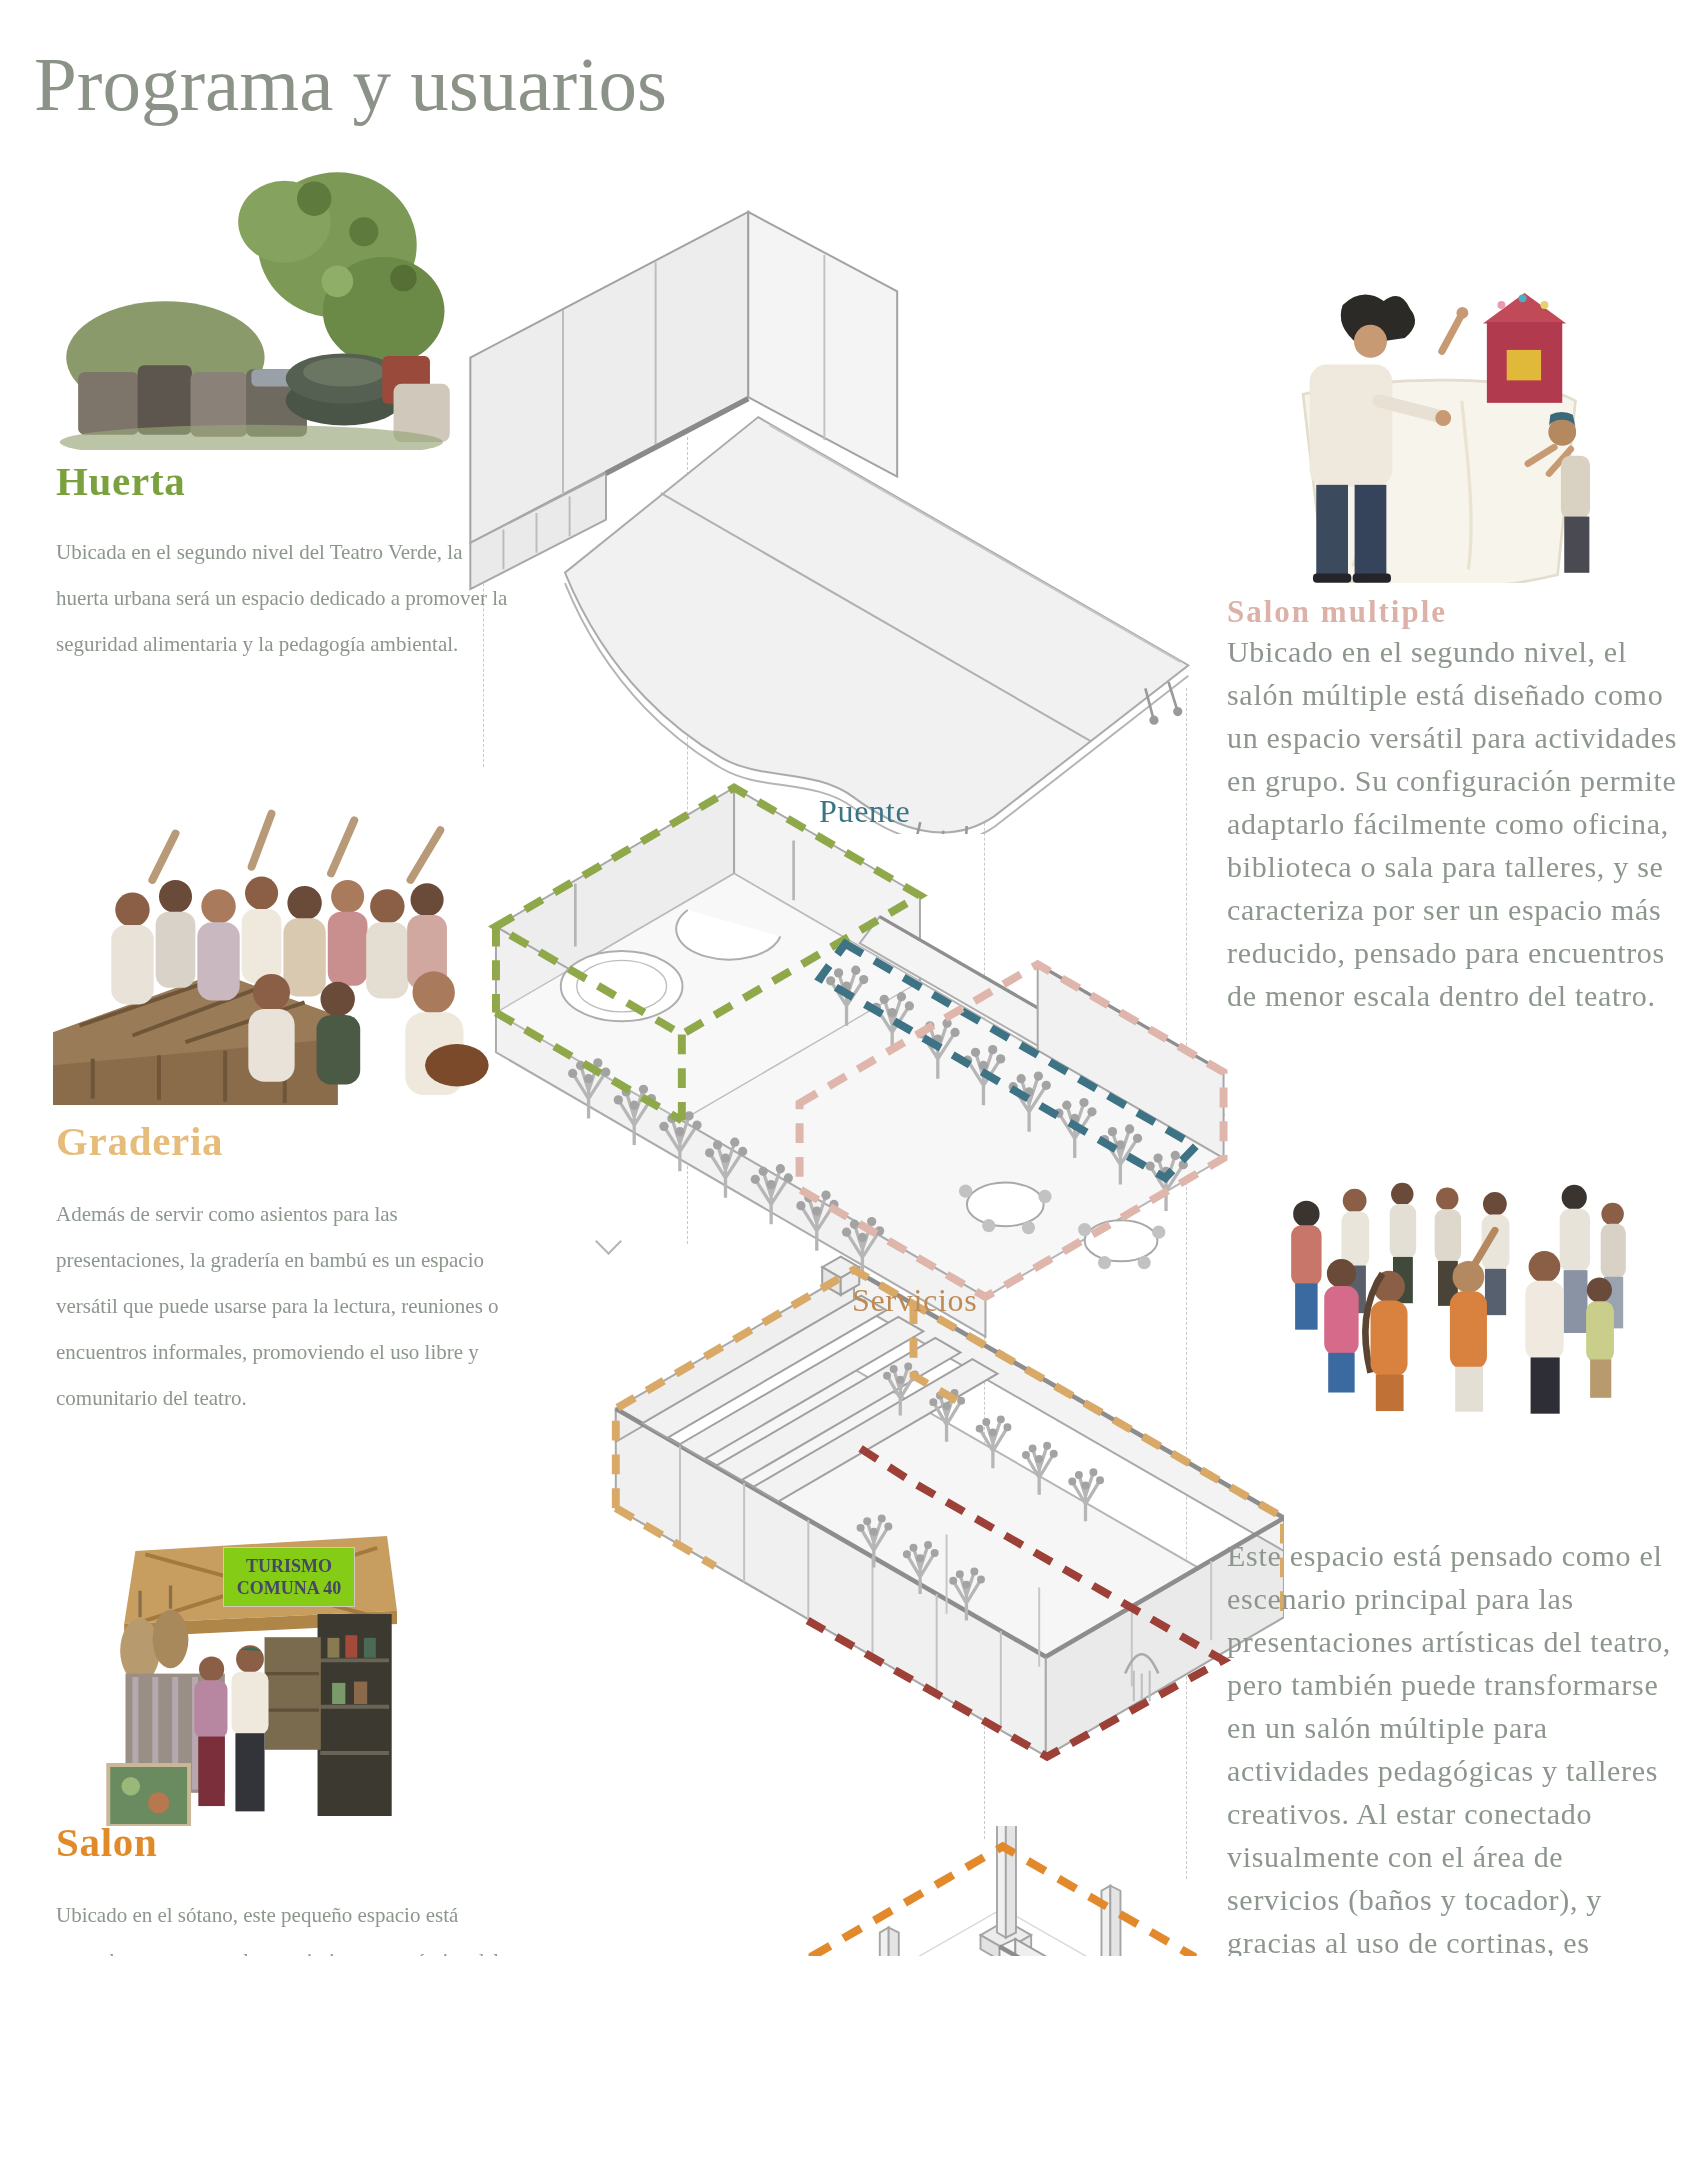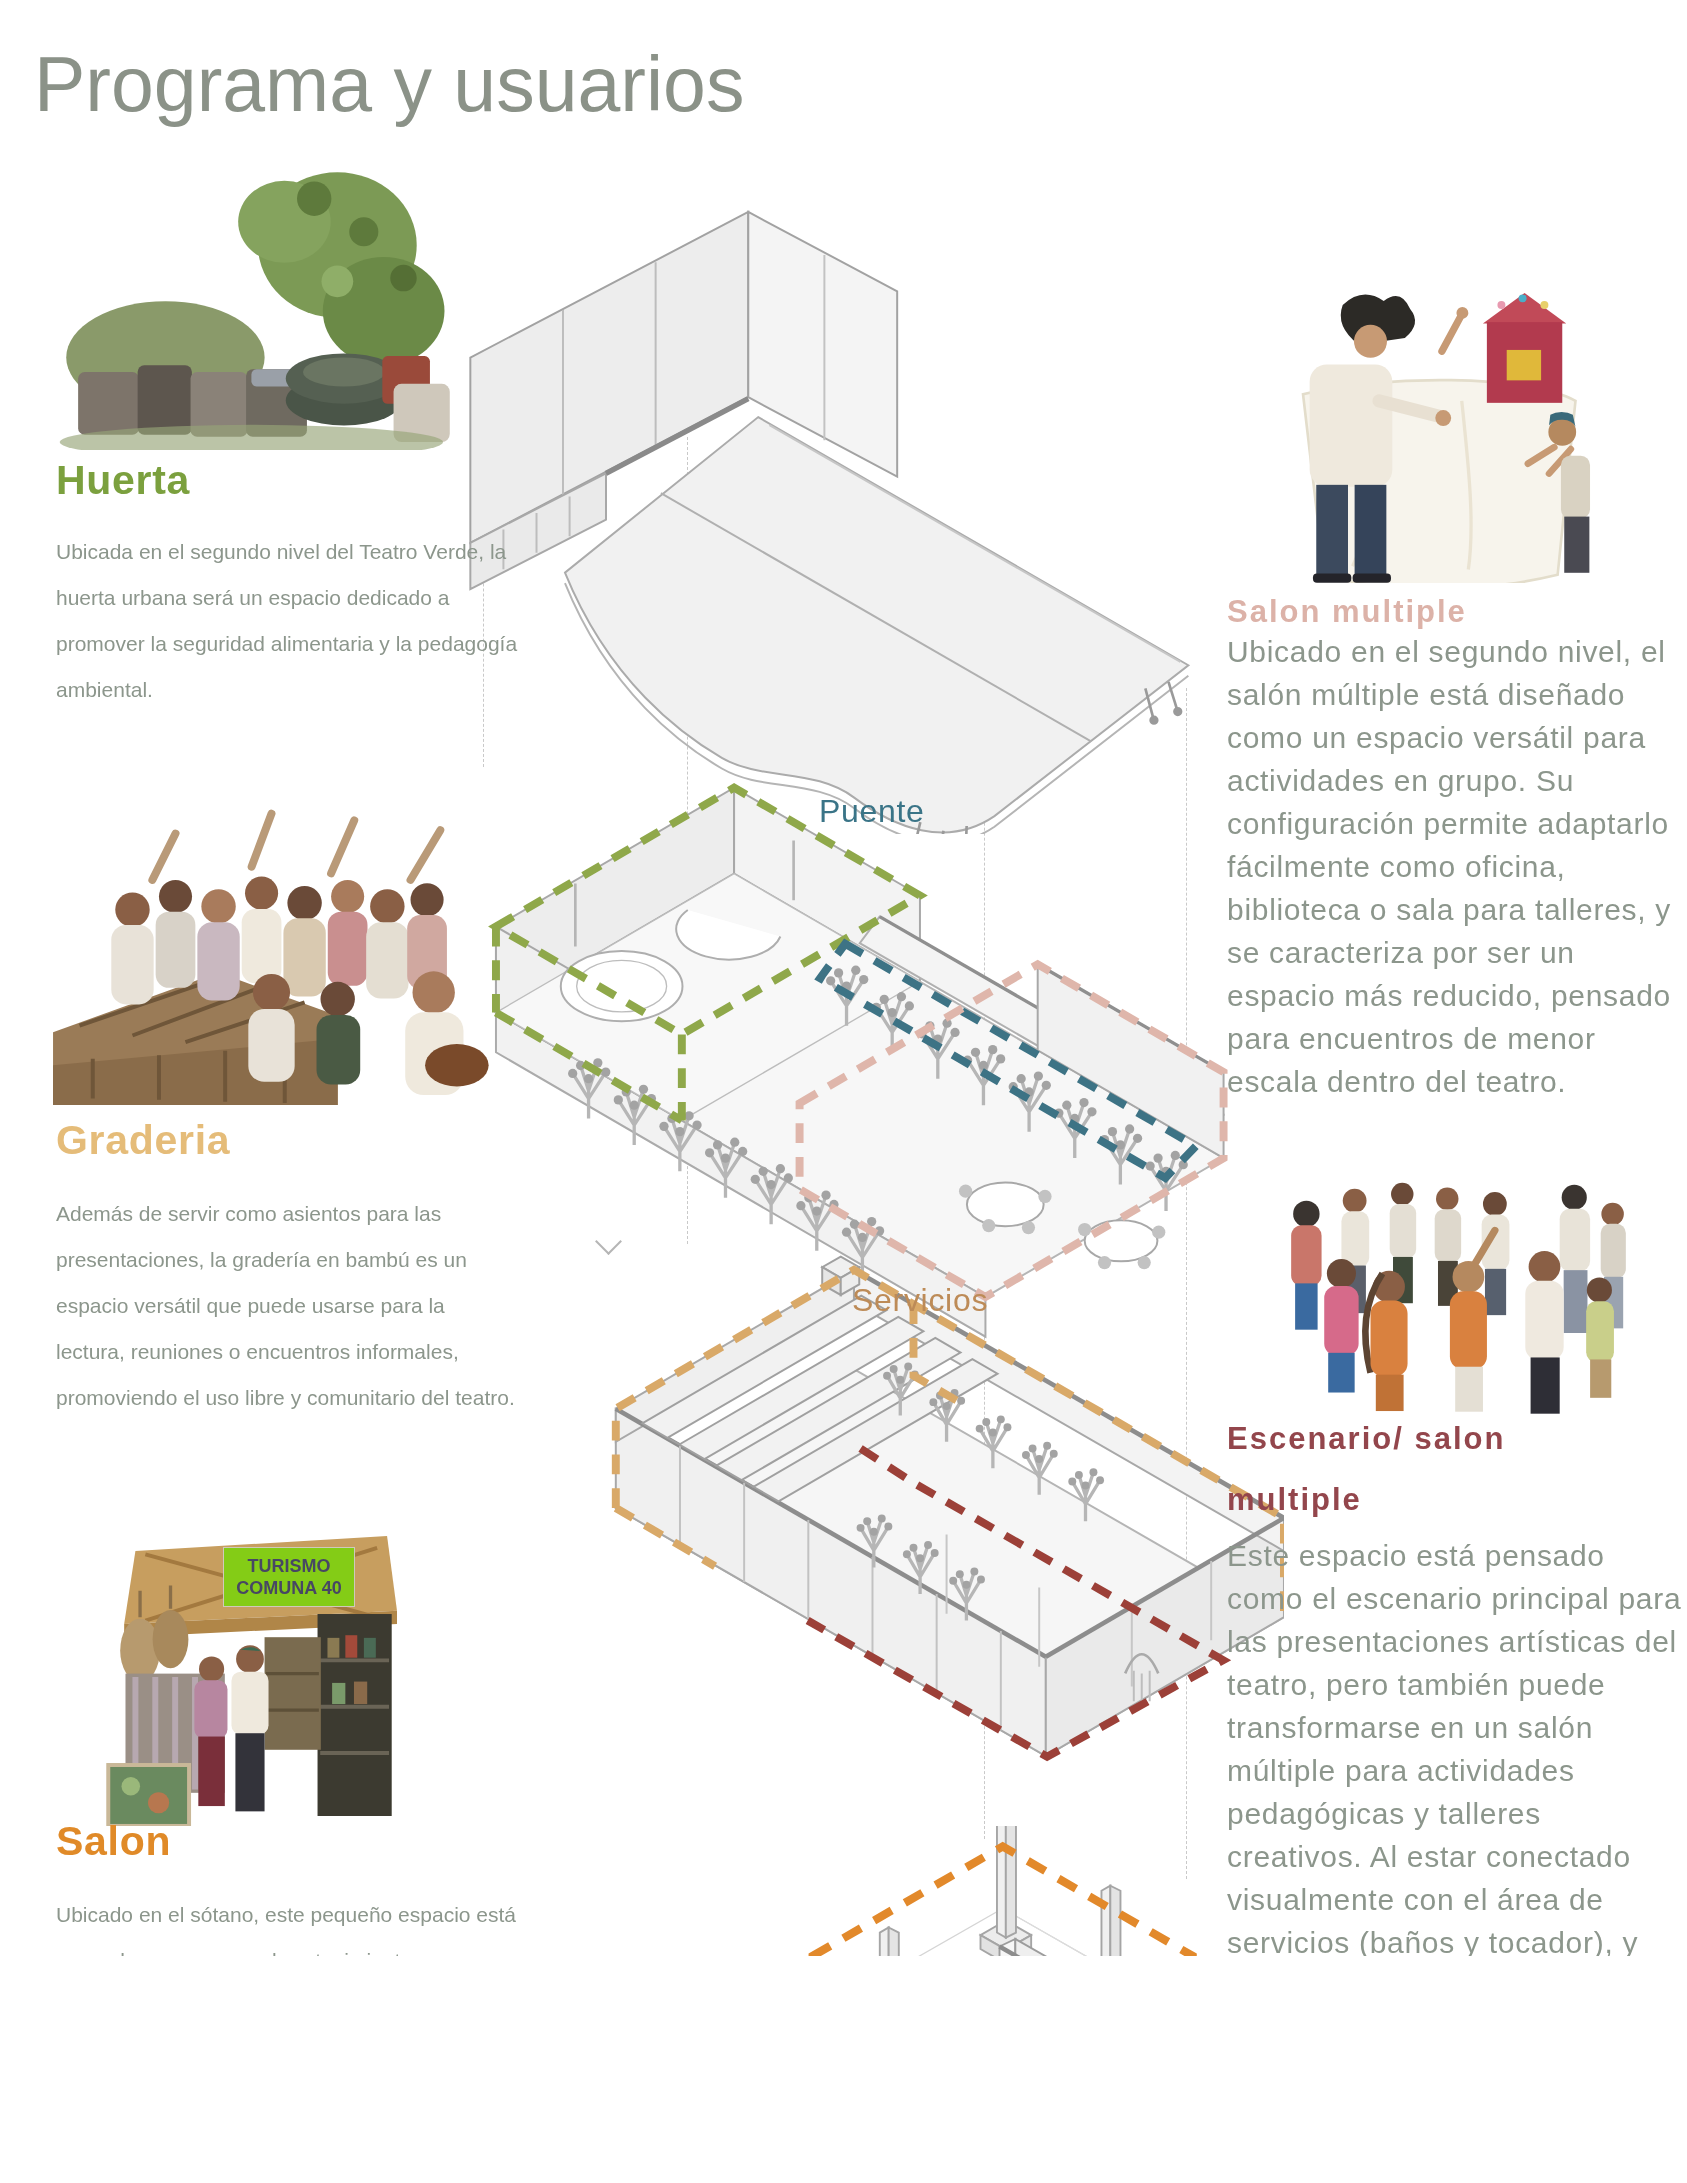--- a/index.html
+++ b/index.html
@@ -1,17 +1,17 @@
 <!DOCTYPE html>
 <html style="--title: #8b9288; --body-text: #8c968c; --huerta-heading: #7ba03e; --graderia-heading: #e5bc79; --ventas-heading: #e08a28; --salon-heading: #dcb2a8; --escenario-heading: #93464c; --puente-label: #3a7487; --servicios-label: #bd8b57; --outline-green: #8fa84a; --outline-teal: #3d7385; --outline-pink: #dfb6ab; --outline-tan: #d9a968; --outline-darkred: #9c4038; --outline-orange: #e2892b; --drawing-line: #a8a8a8; --leader-line: #c9c9c9;font-size:10.6px"><head>
 <meta charset="utf-8">
 <style>
   html,body{margin:0;padding:0;background:#ffffff;}
   #canvas{position:relative;width:1687px;height:1956px;background:#ffffff;overflow:hidden;
-          font-family:Liberation Sans, sans-serif;}
+          font-family:Liberation Serif, serif;}
   .abs{position:absolute;}
   .page-title{left:34px;top:40px;font-size:77px;font-weight:500;color:var(--title,#8b9288);
               letter-spacing:0px;white-space:nowrap;}
   .h-left{font-size:41px;font-weight:600;letter-spacing:0.7px;}
   .h-right{font-size:31px;font-weight:600;letter-spacing:2px;line-height:61px;}
   .p-left{font-size:21px;line-height:46px;color:var(--body-text,#8c968c);width:463px;margin-top:25px;}
   .p-right{font-size:30px;line-height:43px;color:var(--body-text,#8c968c);width:457px;letter-spacing:0.7px;}
   .c-huerta{color:var(--huerta-heading,#7ba03e);}
   .c-graderia{color:var(--graderia-heading,#e5bc79);}
   .c-ventas{color:var(--ventas-heading,#e08a28);}
@@ -407,19 +407,18 @@
 
   <div class="abs h-left c-graderia" style="left:56px;top:1117px;">Graderia</div>
   <div class="abs p-left" style="left:56px;top:1166px;">Además de servir como asientos para las presentaciones, la gradería en bambú es un espacio versátil que puede usarse para la lectura, reuniones o encuentros informales, promoviendo el uso libre y comunitario del teatro.</div>
 
   <div class="abs h-left c-ventas" style="left:56px;top:1818px;">Salon</div>
   <div class="abs p-left" style="left:56px;top:1867px;">Ubicado en el sótano, este pequeño espacio está pensado para apoyar el sostenimiento económico del teatro. Allí, los artistas podrán exhibir y vender sus trabajos, o también podrá ser arrendado para otros usos</div>
 
   <div class="abs h-right c-salon" style="left:1227px;top:581px;">Salon multiple</div>
   <div class="abs p-right" style="left:1227px;top:630px;">Ubicado en el segundo nivel, el salón múltiple está diseñado como un espacio versátil para actividades en grupo. Su configuración permite adaptarlo fácilmente como oficina, biblioteca o sala para talleres, y se caracteriza por ser un espacio más reducido, pensado para encuentros de menor escala dentro del teatro.</div>
 
-  <div class="abs h-right c-escenario" style="left:1227px;top:1408px;width:410px;">Escenario/ salon multiple</div>
   <div class="abs p-right" style="left:1227px;top:1534px;">Este espacio está pensado como el escenario principal para las presentaciones artísticas del teatro, pero también puede transformarse en un salón múltiple para actividades pedagógicas y talleres creativos. Al estar conectado visualmente con el área de servicios (baños y tocador), y gracias al uso de cortinas, es posible adaptar la parte posterior como camerino provisional mientras los artistas se preparan.</div>
 
   <div class="abs pagenum" style="left:1633px;top:2116px;">6</div>
 
 </div>
 
 
 </body></html>

